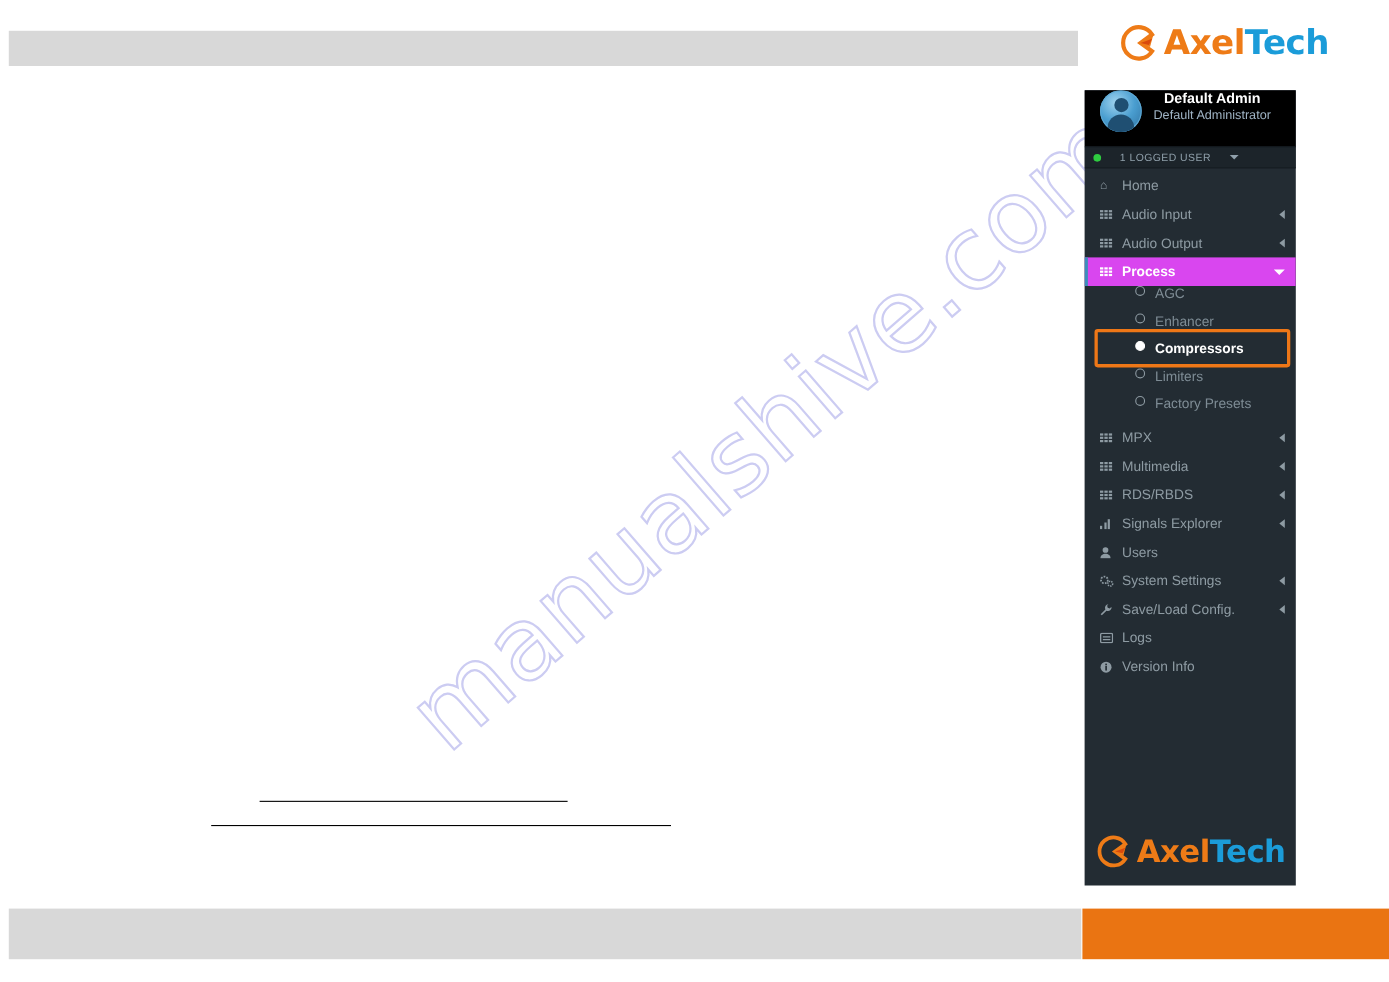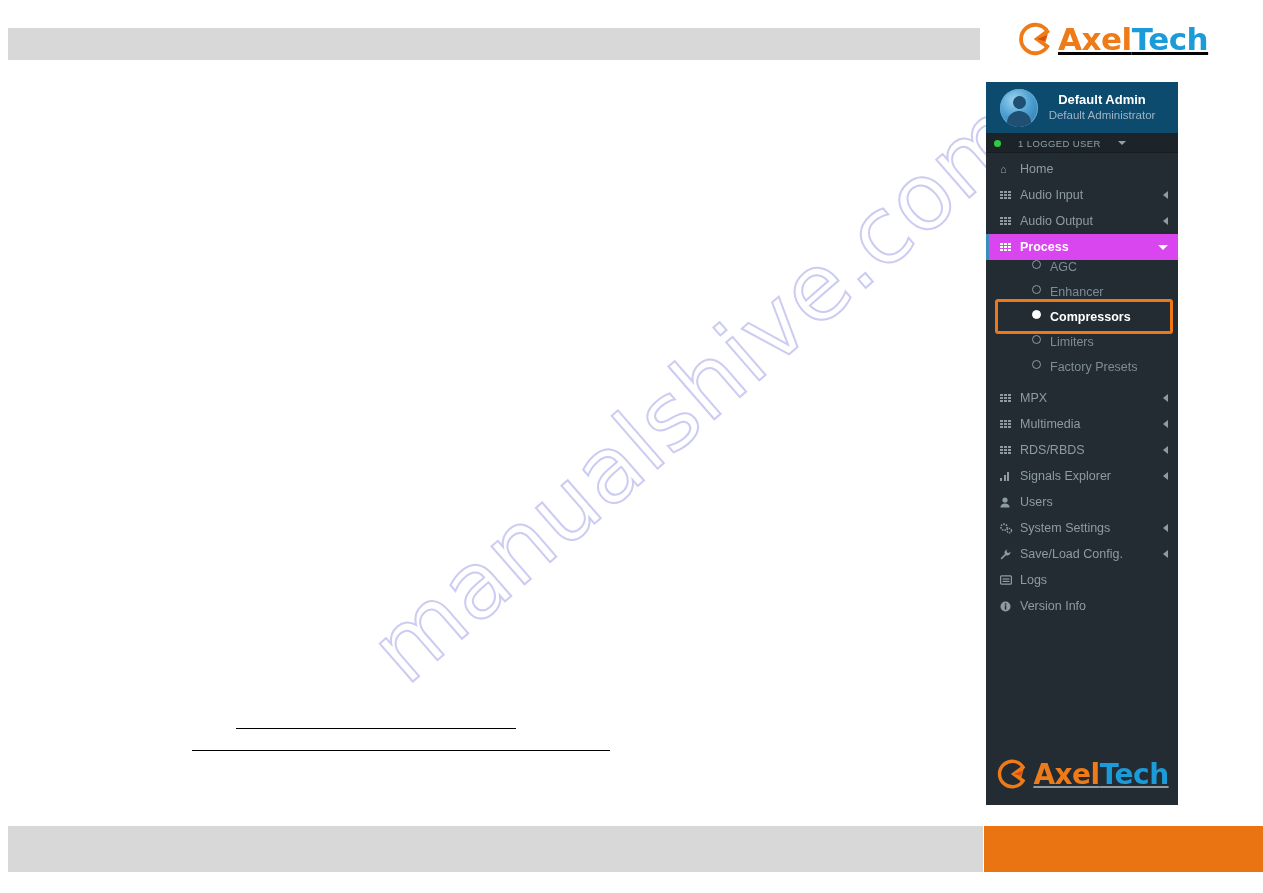--- a/index.html
+++ b/index.html
@@ -80,21 +80,20 @@
     border-top: 1.5px solid #000000;
   }
 
   
   .brand-logo {
     position: absolute;
     display: flex;
     align-items: center;
     gap: 4px;
     user-select: none;
-    text-decoration: underline;
   }
   .brand-logo.top { left: 1016px; top: 20px; }
 
   .logo-mark {
     position: relative;
     flex: 0 0 auto;
   }
   .brand-logo.top .logo-mark { width: 38px; height: 38px; }
 
   .logo-word {
@@ -114,23 +113,23 @@
     width: 192px;
     height: 723px;
     background: #232c33;
     color: #8e9ba3;
     font-size: 12.5px;
     overflow: hidden;
   }
 
   .user-panel {
     height: 52px;
-    background: #0c4a6e;
+    background: #000000;
     display: flex;
-    align-items: center;
+    align-items: flex-start;
     padding: 0 10px 0 14px;
     box-sizing: border-box;
     border-bottom: 1px solid #1b232a;
   }
   .avatar {
     width: 38px;
     height: 38px;
     border-radius: 50%;
     background: radial-gradient(circle at 38% 30%, #9fd3ef 0%, #4a9ed0 48%, #2e6f9e 100%);
     flex: 0 0 auto;

